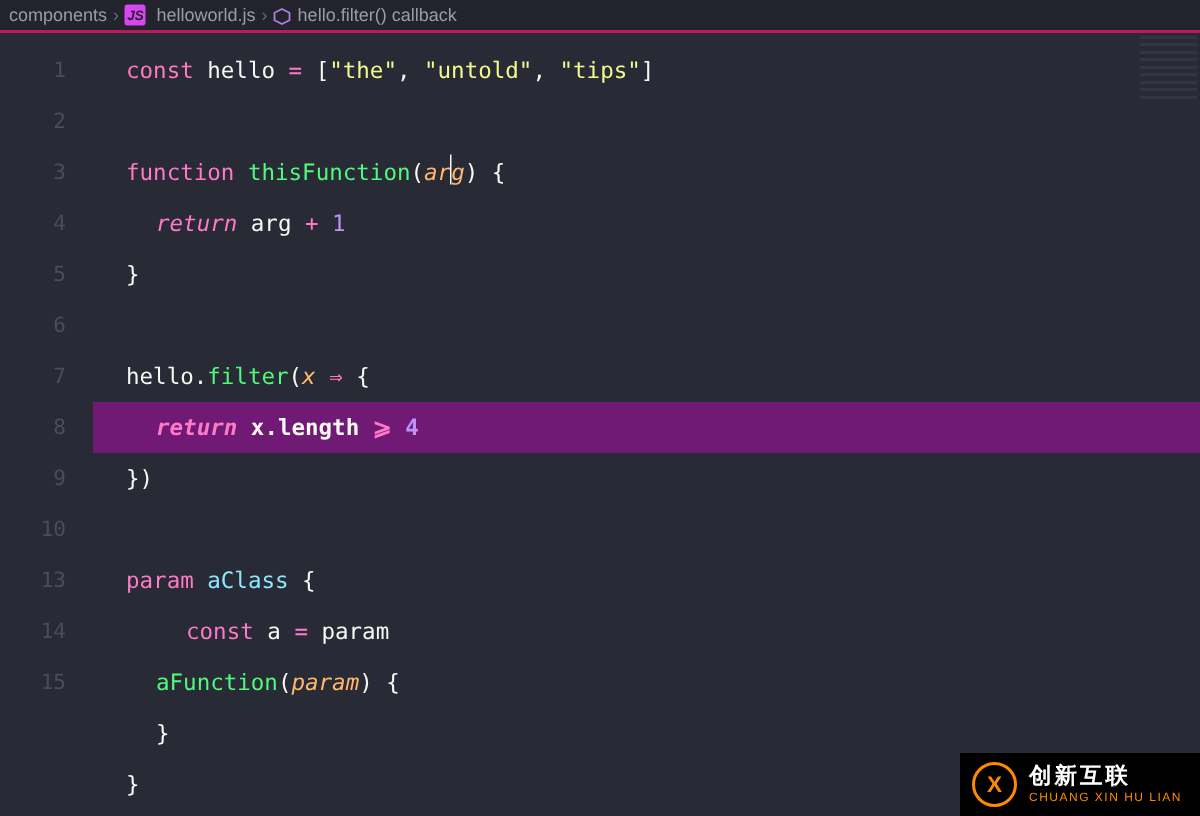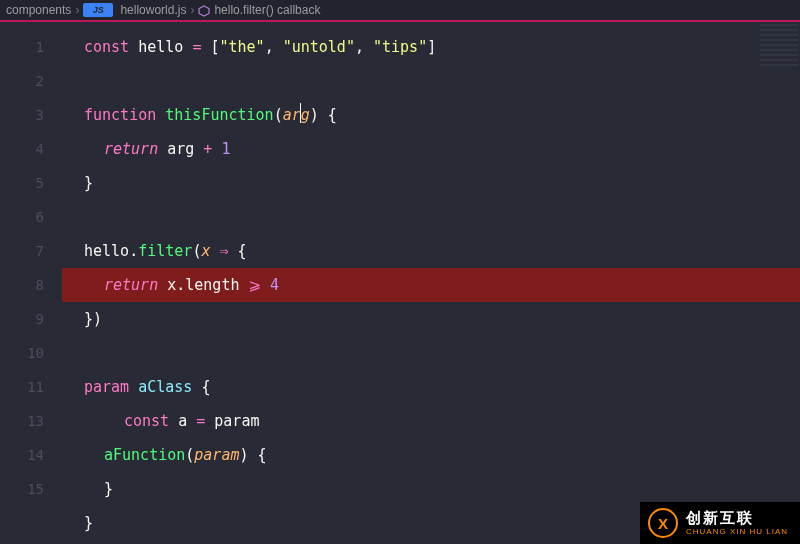--- a/index.html
+++ b/index.html
@@ -19,38 +19,38 @@
     padding: 0 6px;
     font-size: 12px;
     color: #9b9ca3;
     background: #22232d;
     border-bottom: 2px solid #be185d;
     font-family: -apple-system, "Segoe UI", Arial, sans-serif;
   }
   .crumbs .sep { color: #6b6d77; }
   .crumbs .js-badge {
     display: inline-flex; align-items: center; justify-content: center;
-    width: 30px; height: 14px; background: #3b82f6; color: #22232d;
+    width: 14px; height: 14px; background: #d946ef; color: #22232d;
     font-size: 9px; font-weight: 700; border-radius: 2px; margin-right: 3px; font-style: italic;
   }
   .crumbs svg { vertical-align: middle; }
 
   
   .editor { display: flex; height: calc(544px - 22px); }
   .gutter {
     width: 62px;
     padding-top: 8px;
     text-align: right;
     color: #4b4d5a;
     user-select: none;
   }
   .gutter .ln { height: 34px; line-height: 34px; padding-right: 18px; font-size: 14px; }
   .code { position: relative; flex: 1; padding-top: 8px; }
   .line { height: 34px; line-height: 34px; white-space: pre; padding-left: 22px; }
-  .line.hl { background: #7f1d1d; }
+  .line.hl { background: #701a75; font-weight: bold; }
   .ind1 { padding-left: 42px; }
   .ind2 { padding-left: 62px; }
 
   
   .kw   { color: #ff79c6; }                 
   .kwret{ color: #ff79c6; font-style: italic; } 
   .name { color: #f8f8f2; }
   .fn   { color: #50fa7b; }
   .cls  { color: #8be9fd; }
   .param{ color: #ffb86c; font-style: italic; }
@@ -123,21 +123,20 @@
       <div class="ln">1</div>
       <div class="ln">2</div>
       <div class="ln">3</div>
       <div class="ln">4</div>
       <div class="ln">5</div>
       <div class="ln">6</div>
       <div class="ln">7</div>
       <div class="ln">8</div>
       <div class="ln">9</div>
       <div class="ln">10</div>
-      <div class="ln">11</div>
       <div class="ln">13</div>
       <div class="ln">14</div>
       <div class="ln">15</div>
     </div>
   <div class="code" id="code">
     <div class="minimap"></div>
   <div class="line"><span class="kw">const </span><span class="name">hello </span><span class="op">= </span><span class="pun">[</span><span class="str">"the"</span><span class="pun">, </span><span class="str">"untold"</span><span class="pun">, </span><span class="str">"tips"</span><span class="pun">]</span></div>
       <div class="line"></div>
       <div class="line"><span class="kw">function </span><span class="fn">thisFunction</span><span class="pun">(</span><span class="param">ar</span><span class="cursor"></span><span class="param">g</span><span class="pun">) </span><span class="pun">{</span></div>
       <div class="line ind1"><span class="kwret">return </span><span class="name">arg </span><span class="op">+ </span><span class="num">1</span></div>

